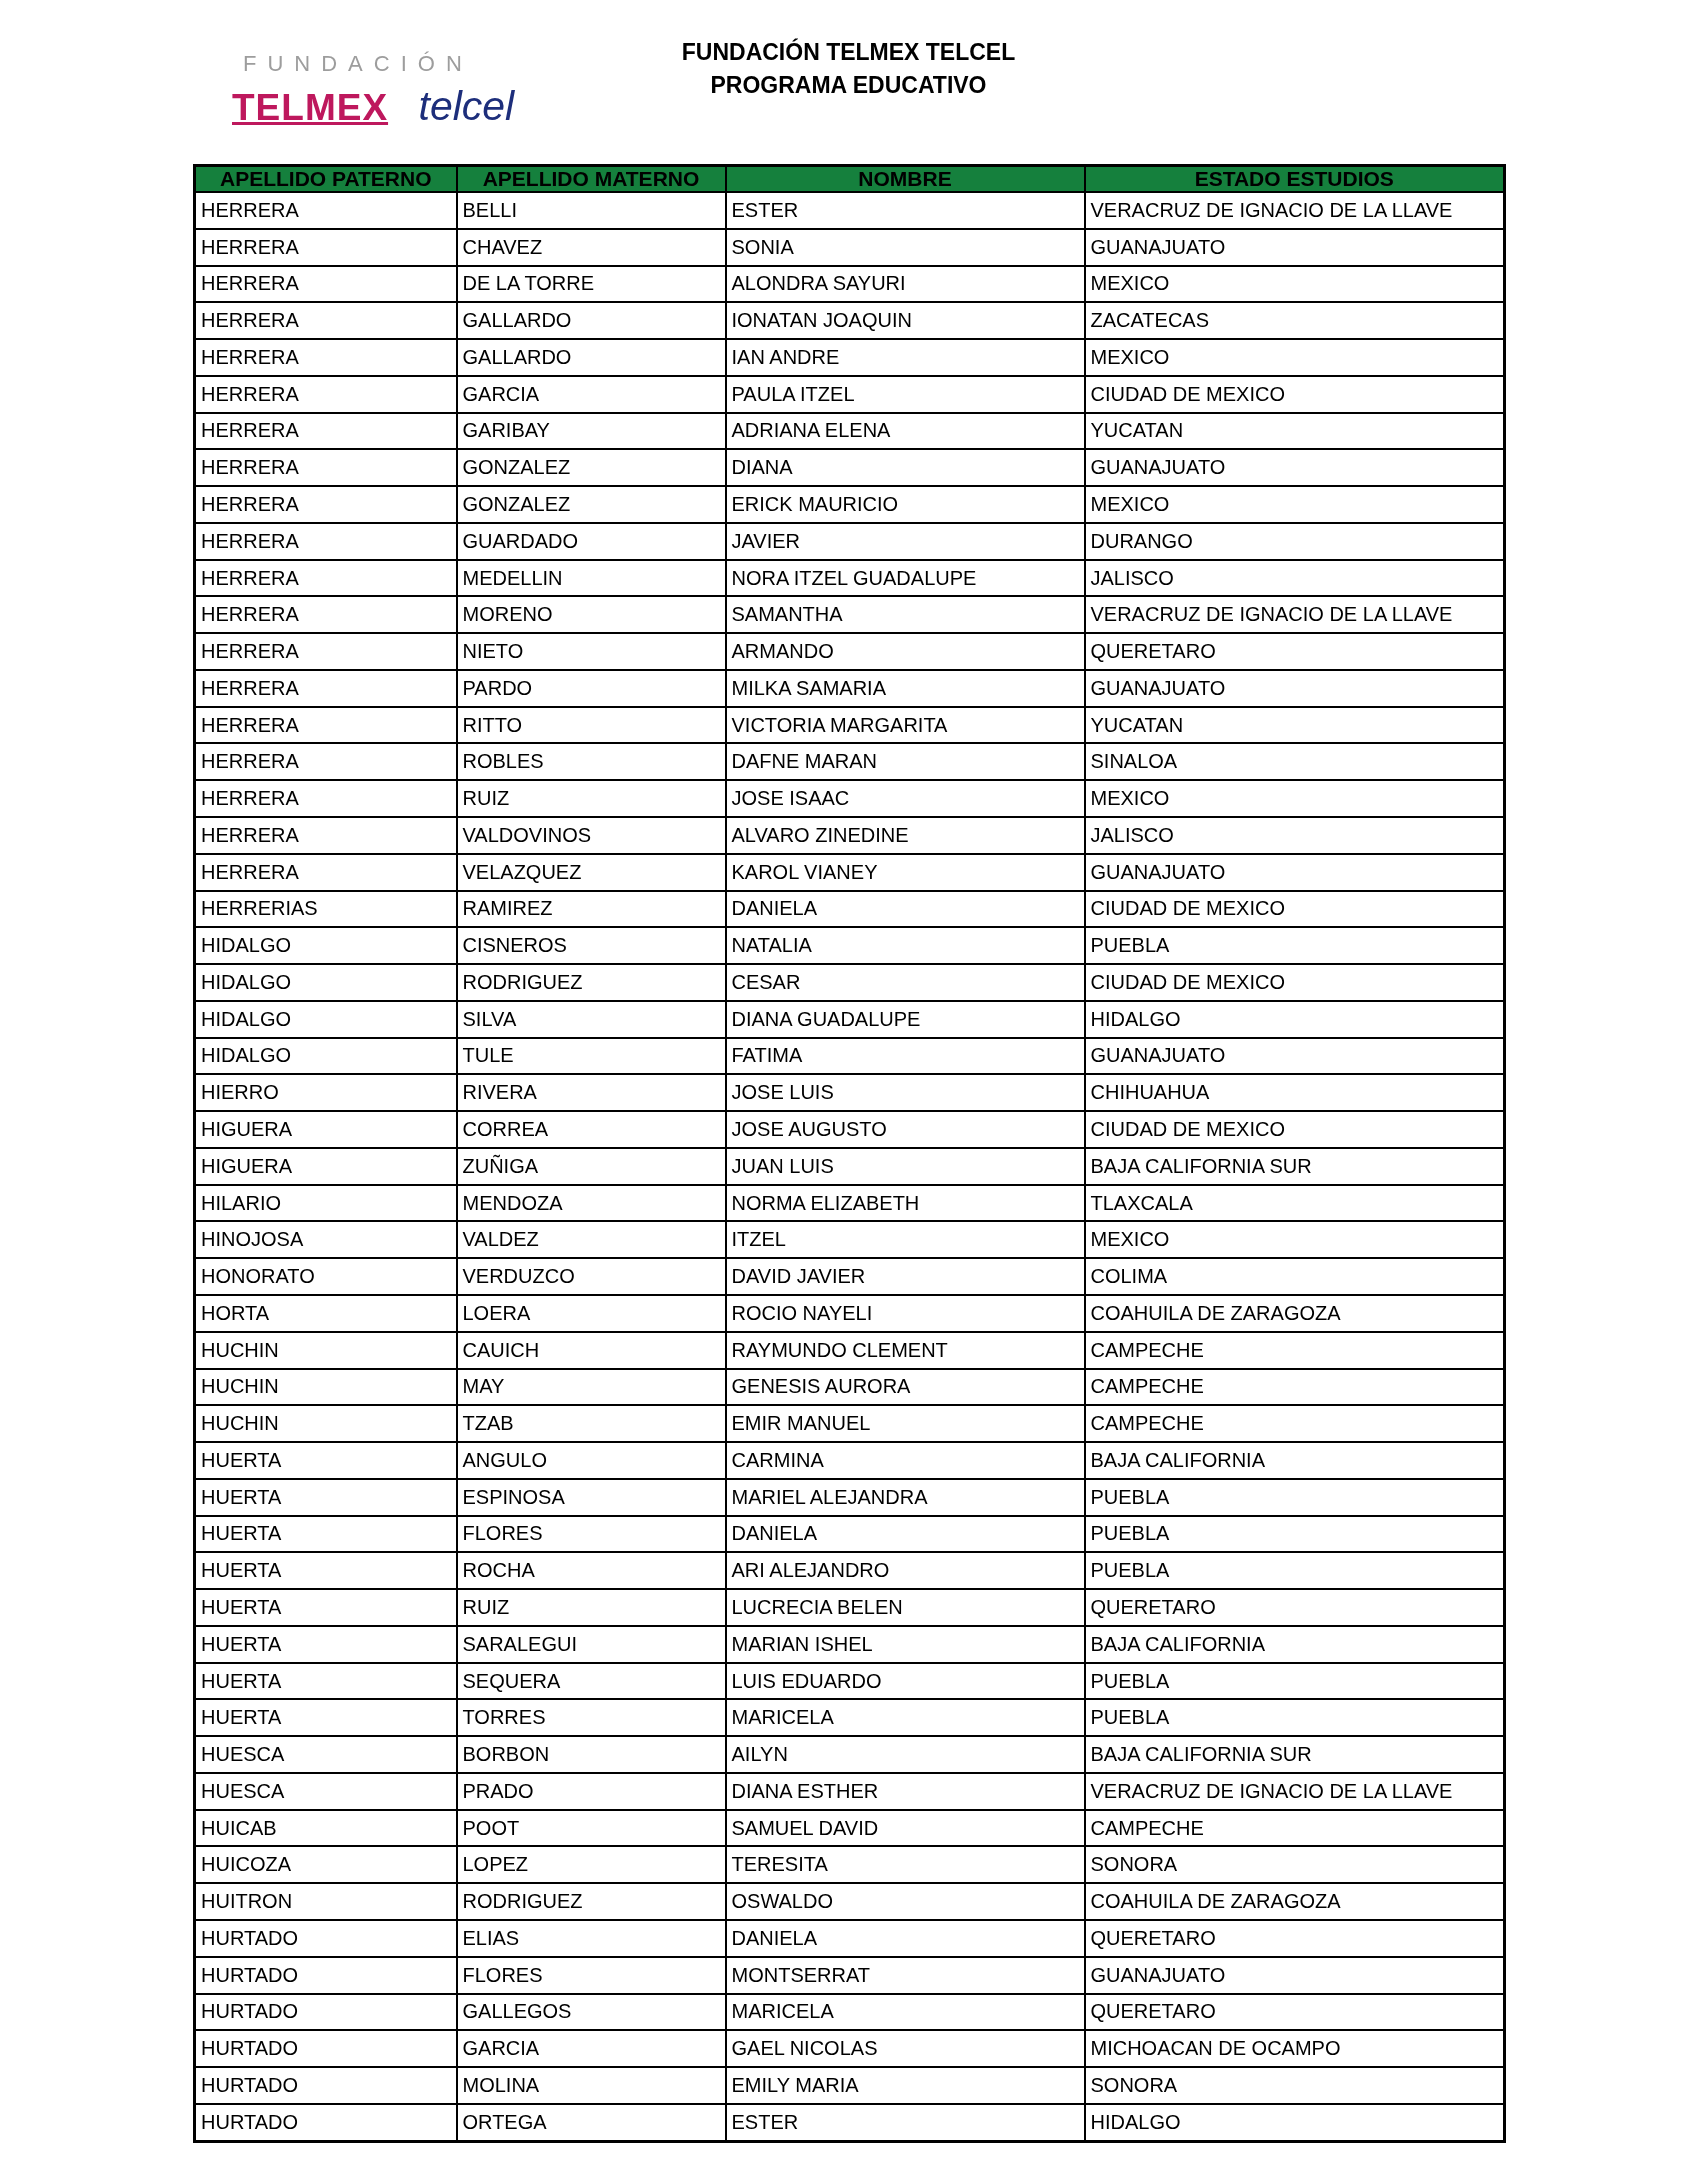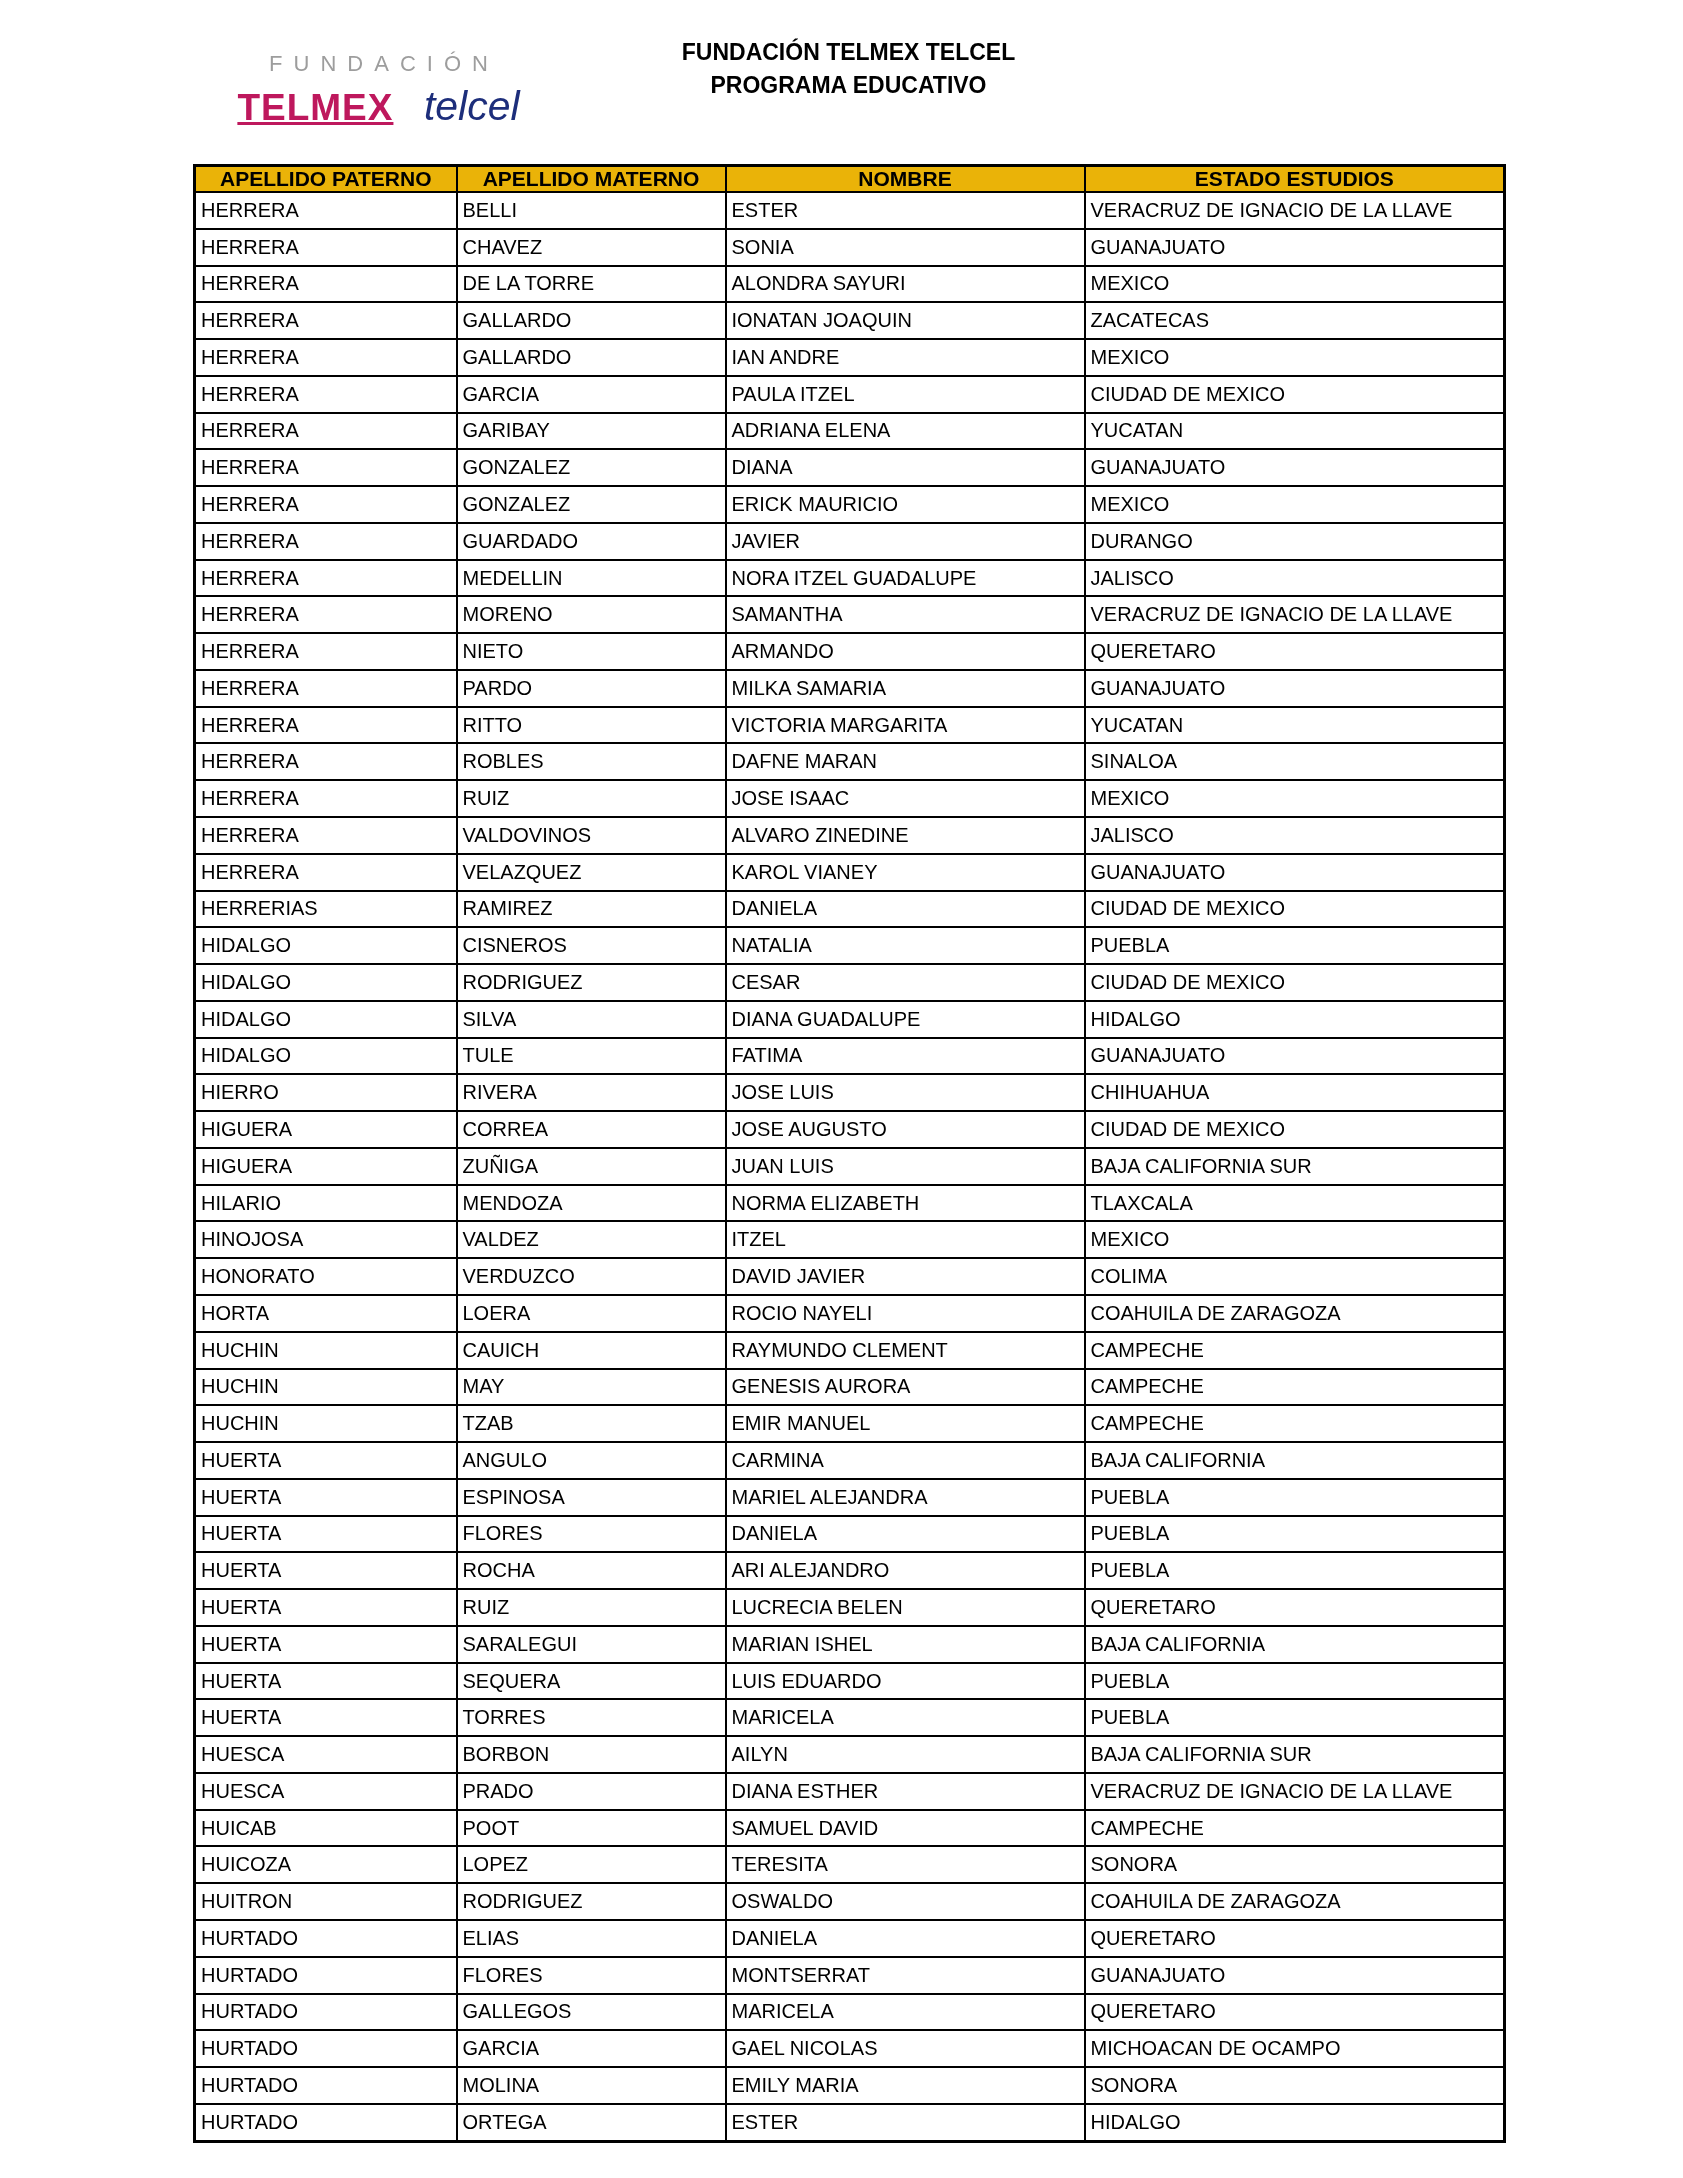--- a/index.html
+++ b/index.html
@@ -4,22 +4,21 @@
 <style>
   * { margin:0; padding:0; box-sizing:border-box; }
   html,body { background:#ffffff; }
   body {
     width:1683px; height:2178px;
     position:relative;
     font-family:"Liberation Sans", sans-serif;
     color:#000;
   }
   .logo {
-    position:absolute; left:210px; top:51px; width:337px;
-    text-align:center;
+    position:absolute; left:232px; top:51px; width:337px;
   }
   .logo-fundacion {
     display:block;
     color:#9d9d9d;
     font-size:22px;
     font-weight:normal;
     letter-spacing:11px;
     text-indent:11px;
     white-space:nowrap;
   }
@@ -52,21 +51,21 @@
     border-collapse:collapse;
     table-layout:fixed;
     border:3px solid #000;
   }
   .doc-table th, .doc-table td {
     border:2px solid #000;
     overflow:hidden;
     white-space:nowrap;
   }
   .doc-table th {
-    background:#eab308;
+    background:#15803d;
     font-size:21px;
     font-weight:bold;
     text-align:center;
     vertical-align:middle;
   }
   .doc-table td {
     font-size:20px;
     font-weight:normal;
     text-align:left;
     vertical-align:middle;

